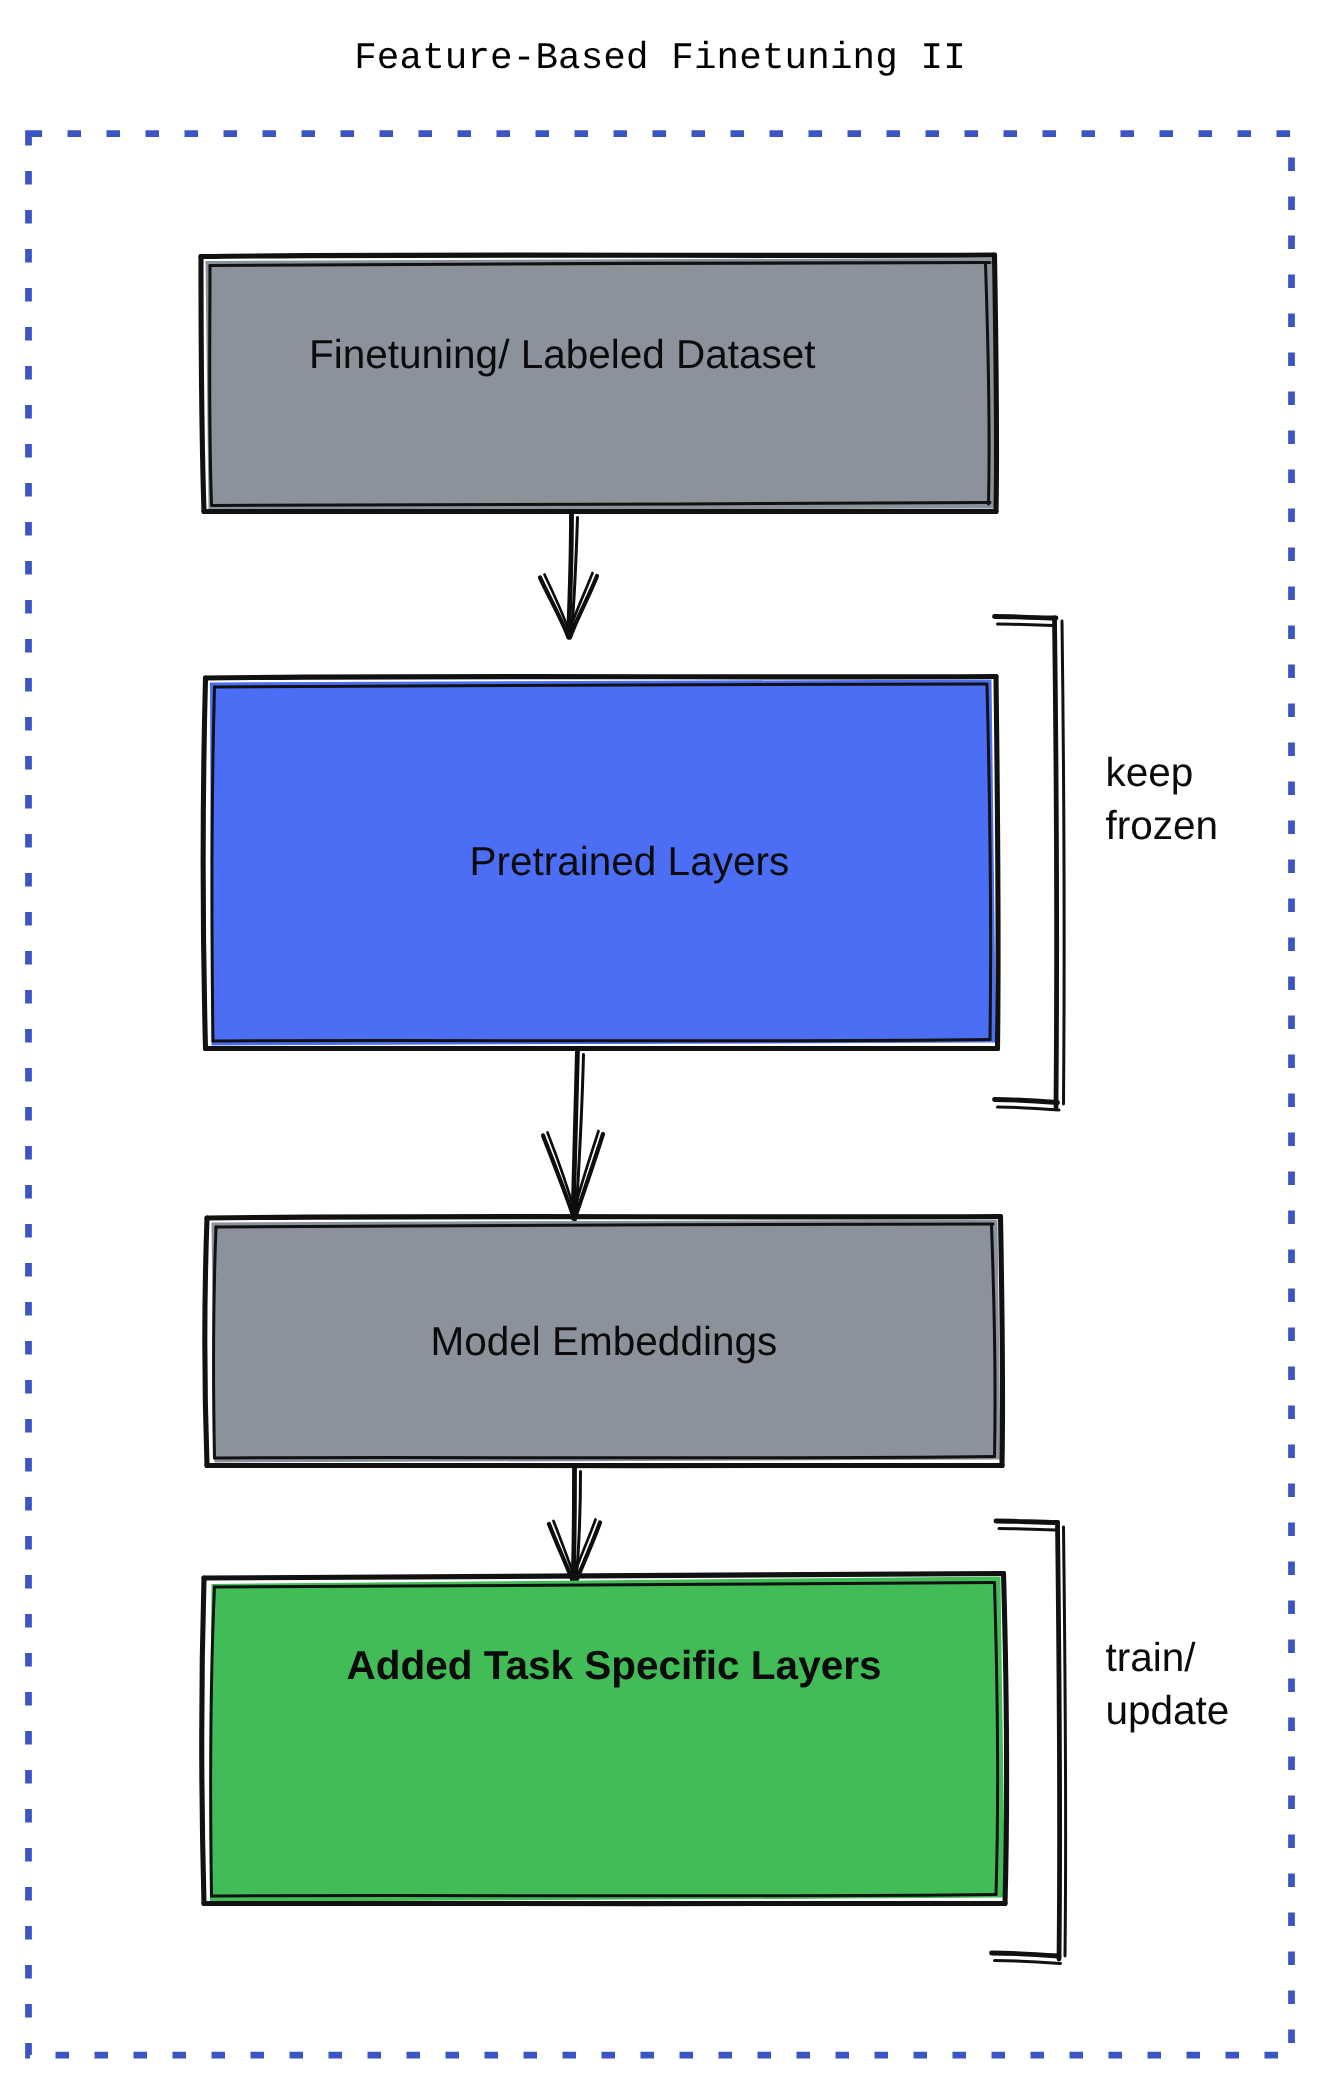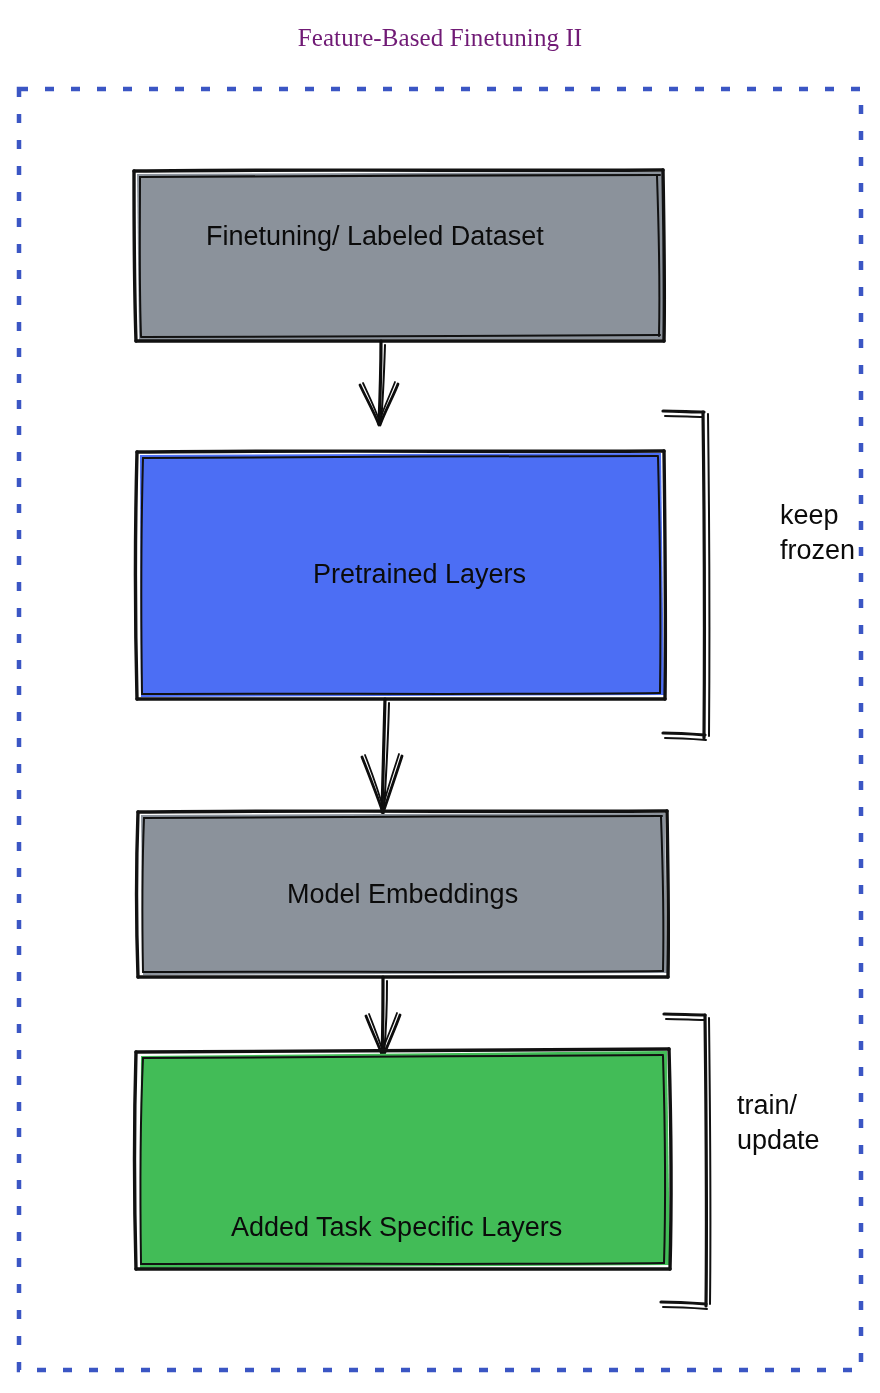--- a/index.html
+++ b/index.html
@@ -26,22 +26,22 @@
     width: 880px;
     height: 1393px;
   }
   .diagram-title {
     position: absolute;
     left: 0;
     top: 24px;
     width: 880px;
     text-align: center;
     font-size: 25px;
-    color: #701a75;
-    font-family: Liberation Serif, serif;
+    color: #000000;
+    font-family: Liberation Mono, monospace;
     letter-spacing: 0.1px;
   }
   .node-label {
     position: absolute;
     color: #0b0b0b;
     font-family: "Liberation Sans", sans-serif;
     font-size: 27px;
     white-space: nowrap;
     line-height: 1.25;
     margin-left: 26px;
@@ -50,22 +50,22 @@
     position: absolute;
     color: #0b0b0b;
     font-family: "Liberation Sans", sans-serif;
     font-size: 27px;
     line-height: 1.28;
     white-space: pre-line;
   }
   #lbl-dataset { left: 180px; top: 220px; }
   #lbl-pretrained { left: 287px; top: 558px; }
   #lbl-embeddings { left: 261px; top: 878px; }
-  #lbl-tasklayers { left: 205px; top: 1211px; }
-  #lbl-keepfrozen { left: 737px; top: 498px; margin-left: 43px; }
+  #lbl-tasklayers { left: 205px; top: 1094px; font-weight: bold; }
+  #lbl-keepfrozen { left: 737px; top: 498px; }
   #lbl-trainupdate { left: 737px; top: 1088px; }
 </style>
 </head>
 <body>
 
 <div id="canvas">
 <svg viewBox="0 0 880 1393" xmlns="http://www.w3.org/2000/svg">
 
   <rect x="19" y="89" width="842" height="1281" fill="none" stroke="#3b56c4" stroke-width="4.5" stroke-dasharray="9 17" stroke-linecap="butt"></rect>
 

